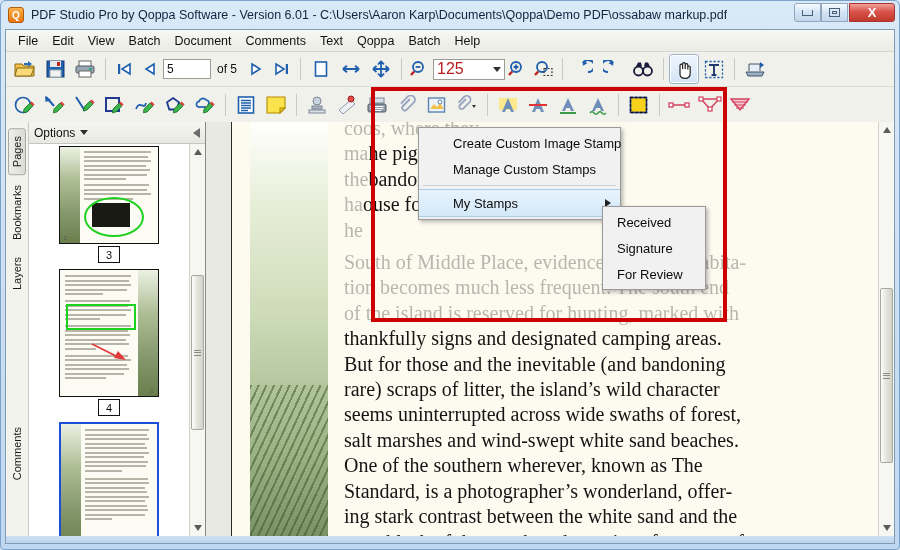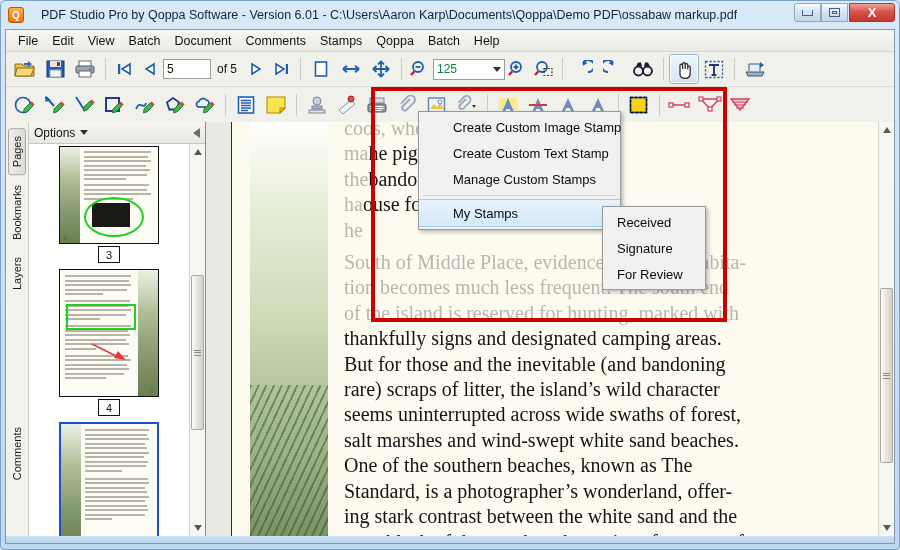--- a/index.html
+++ b/index.html
@@ -25,21 +25,21 @@
   }
   .app-icon{
     width:16px;height:16px;border-radius:3px;
     background:linear-gradient(to bottom,#ffb14a,#e8740c);
     border:1px solid #b35a06;
     color:#fff;font-size:10px;font-weight:bold;
     display:flex;align-items:center;justify-content:center;
     box-sizing:border-box;flex:0 0 auto;
   }
   .title-text{
-    margin-left:17px;color:#10243d;font-size:12.5px;
+    margin-left:7px;color:#10243d;font-size:12.5px;
     white-space:nowrap;overflow:hidden;
   }
   .win-btns{
     position:absolute;right:4px;top:2px;display:flex;gap:0;
   }
   .win-btn{
     width:27px;height:19px;border:1px solid #8fa8bf;
     background:linear-gradient(to bottom,#f6fbff,#d3e3f3 50%,#c2d7ec);
     display:flex;align-items:center;justify-content:center;
     box-sizing:border-box;
@@ -89,21 +89,21 @@
   .sep{width:1px;height:22px;background:#ccc9c0;margin:0 5px;flex:0 0 auto;}
   .pagebox{
     width:48px;height:20px;border:1px solid #9d9d96;background:#fff;
     font-size:12px;padding:0 3px;box-sizing:border-box;
     display:flex;align-items:center;color:#111;
   }
   .ofn{font-size:12px;color:#111;margin:0 6px;}
   .zoombox{
     width:72px;height:21px;border:1px solid #9d9d96;background:#fff;
     display:flex;align-items:center;justify-content:space-between;
-    box-sizing:border-box;padding:0 3px;font-size:12px;color:#15803d;
+    box-sizing:border-box;padding:0 3px;font-size:16px;color:#b91c1c;
   }
   .caret{
     width:0;height:0;border-left:4px solid transparent;border-right:4px solid transparent;
     border-top:5px solid #2f2f2f;
   }
   
   .bodyarea{flex:1 1 auto;display:flex;min-height:0;background:#f0f0eb;}
   
   .vtabs{
     width:22px;flex:0 0 auto;background:#f3f3ee;
@@ -272,21 +272,21 @@
 
   <div class="client">
 
     <div class="menubar">
       <div class="mi">File</div>
       <div class="mi">Edit</div>
       <div class="mi">View</div>
       <div class="mi">Batch</div>
       <div class="mi">Document</div>
       <div class="mi">Comments</div>
-      <div class="mi">Stamps</div>
+      <div class="mi">Text</div>
       <div class="mi">Qoppa</div>
       <div class="mi">Batch</div>
       <div class="mi">Help</div>
     </div>
 
     <div class="toolbars">
 
       <div class="trow r1">
         <div class="tb">
           <svg width="22" height="20" viewBox="0 0 22 20">
@@ -727,21 +727,21 @@
               <div><span class="dim">he</span></div>
               <div style="height:7px"></div>
               <div><span class="dim">South of Middle Place, evidence of human habita-</span></div>
               <div><span class="dim">tion becomes much less frequent. The south end</span></div>
               <div><span class="dim">of the island is reserved for hunting, marked with</span></div>
               <div><span>thankfully signs and designated camping areas.</span></div>
               <div><span>But for those and the inevitable (and bandoning</span></div>
               <div><span>rare) scraps of litter, the island’s wild character</span></div>
               <div><span>seems uninterrupted across wide swaths of forest,</span></div>
               <div><span>salt marshes and wind-swept white sand beaches.</span></div>
-              <div><span>One of the southern beaches, known as The</span></div>
+              <div><span>One of the southern wherever, known as The</span></div>
               <div><span>Standard, is a photographer’s wonderland, offer-</span></div>
               <div><span>ing stark contrast between the white sand and the</span></div>
               <div><span>gray-black of the weathered remains of a grove of</span></div>
 
             </div>
           </div>
         </div>
         <div class="vsb">
           <div class="sb-arrow">
               <span class="sb-up"></span>
@@ -760,23 +760,22 @@
             </div>
         </div>
       </div>
     </div>
 
     <div class="bottomstrip"></div>
   </div>
 
   <div class="redbox" style="left:370px;top:86px;width:356px;height:235px;"></div>
 
-  <div class="menu" style="left:417px;top:110px;width:203px;">
+  <div class="menu" style="left:417px;top:126px;width:203px;">
     <div class="row">Create Custom Image Stamp</div>
-    <div class="row">Create Custom Text Stamp</div>
     <div class="row">Manage Custom Stamps</div>
     <div class="divider"></div>
     <div class="row hl">
       <span>My Stamps</span>
       <span class="sub"></span>
     </div>
   </div>
 
   <div class="menu submenu" style="left:601px;top:205px;width:104px;">
     <div class="row">Received</div>

